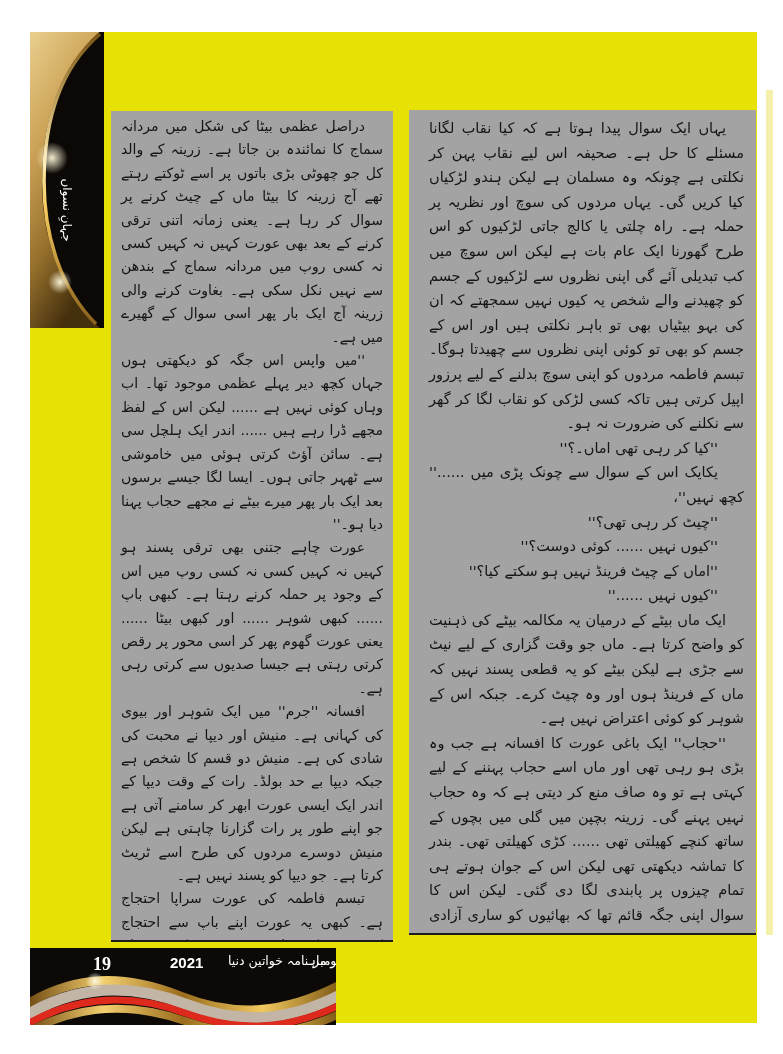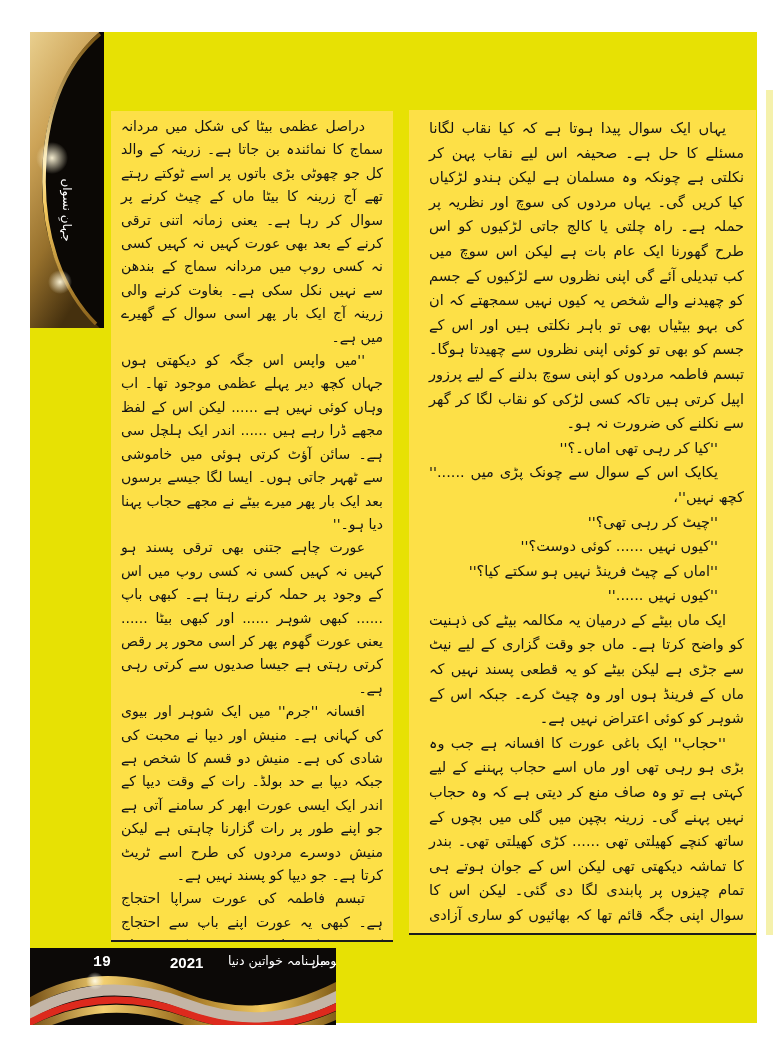--- a/index.html
+++ b/index.html
@@ -11,34 +11,34 @@
   
   .strip{position:absolute;left:30px;top:32px;width:74px;height:296px;overflow:hidden;
          background:linear-gradient(180deg,#ead headers);}
   .strip svg{display:block;}
   .strip-label{position:absolute;left:30px;top:160px;width:74px;height:100px;
                display:flex;align-items:center;justify-content:center;pointer-events:none;}
   .strip-label span{transform:rotate(90deg);white-space:nowrap;color:#ffffff;
                     font-size:12px;letter-spacing:1px;direction:rtl;}
 
   
-  .col{position:absolute;background:#fde047;overflow:hidden;border-bottom:2px solid #1c1c1c;
+  .col{position:absolute;background:#a3a3a3;overflow:hidden;border-bottom:2px solid #1c1c1c;
        direction:rtl;color:#141414;}
   .col-left{left:111px;top:111px;width:282px;height:831px;padding:4px 10px 0 10px;box-sizing:border-box;}
   .col-right{left:409px;top:110px;width:347px;height:825px;padding:6px 12px 0 20px;box-sizing:border-box;}
   .col p{margin:0;font-size:14.5px;line-height:24.6px;text-align:justify;}
   .col-left p{line-height:23.4px;font-size:14px;}
   .para{text-indent:18px;}
   .dlg{text-indent:26px;text-align:right;}
 
   
   .footer{position:absolute;left:30px;top:948px;width:306px;height:77px;background:#0c0907;overflow:hidden;}
   .footer .meta{position:absolute;top:3px;left:0;width:100%;height:24px;color:#ffffff;}
-  .footer .pno{position:absolute;left:63px;top:3px;font-family:Liberation Mono, monospace;
-               font-weight:bold;font-size:15px;}
+  .footer .pno{position:absolute;left:63px;top:3px;font-family:Liberation Serif, serif;
+               font-weight:bold;font-size:18px;}
   .footer .yr{position:absolute;left:140px;top:3px;font-family:"Liberation Sans",sans-serif;
               font-weight:bold;font-size:15px;}
   .footer .mag{position:absolute;left:198px;top:2px;font-size:12.5px;direction:rtl;}
   .footer .mon{position:absolute;left:283px;top:2px;font-size:12.5px;direction:rtl;}
   .footer svg{position:absolute;left:0;top:24px;}
 </style>
 </head>
 <body>
 
 <div class="canvas">

